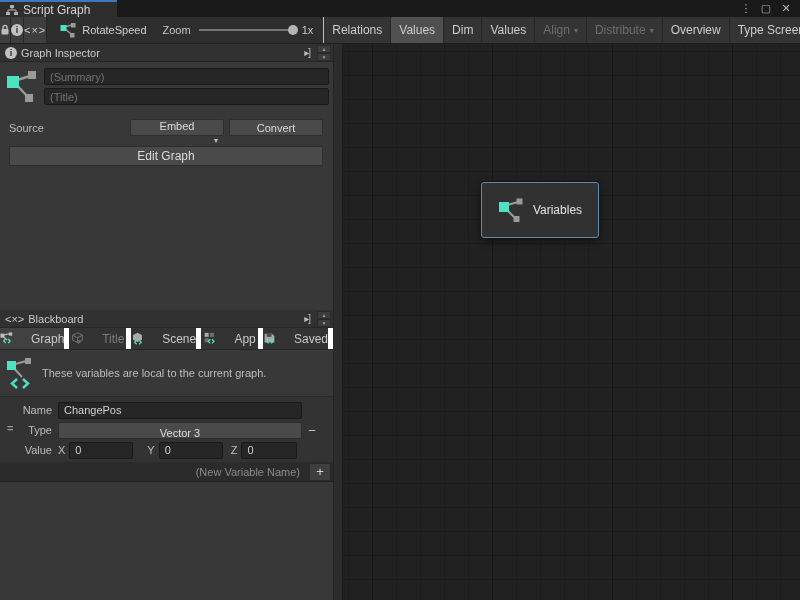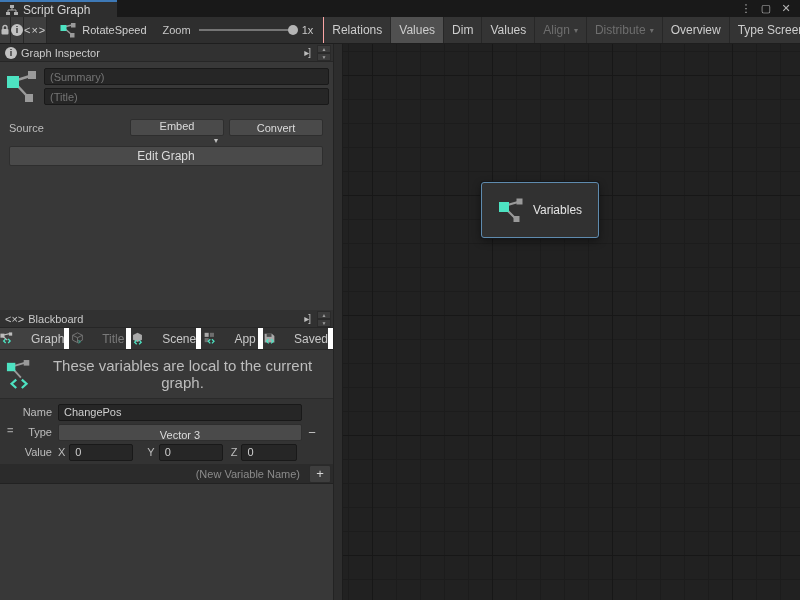--- a/index.html
+++ b/index.html
@@ -96,21 +96,21 @@
   .bb-tabs { height:22px; flex:0 0 auto; background:#2e2e2e; display:flex; border-bottom:1px solid #262626; }
   .bb-tab {
     flex:1; display:flex; align-items:center; justify-content:center; gap:18px;
     background:#333333; border-right:5px solid #ffffff; color:#c8c8c8; font-size:12px;
   }
   .bb-tab.active { background:#414141; }
   .bb-tab.disabled { color:#7a7a7a; }
   .gv-section { display:flex; align-items:center; padding:7px 8px 7px 6px; gap:8px; }
   .gv-texts { display:flex; flex-direction:column; gap:2px; }
   .gv-title { font-size:12px; color:#d4d4d4; }
-  .gv-desc { font-size:15px; color:#bdbdbd;text-align:center; }
+  .gv-desc { font-size:11px; color:#bdbdbd; }
   .divider { height:1px; background:#2a2a2a; flex:0 0 auto; }
 
   .var-block { background:#333333; padding:3px 0 2px 0; flex:0 0 auto; }
   .var-row { display:flex; align-items:center; height:20px; position:relative; }
   .var-label { width:52px; text-align:right; margin-right:6px; color:#bdbdbd; flex:0 0 auto; }
   .handle { position:absolute; left:7px; top:2px; color:#9a9a9a; font-weight:bold; }
   .name-field { width:244px; }
   .type-dropdown { width:244px; }
   .type-dropdown .vec-label { color:#dcdcdc; }
   .minus-btn { width:20px; text-align:center; color:#c8c8c8; font-size:13px; }

